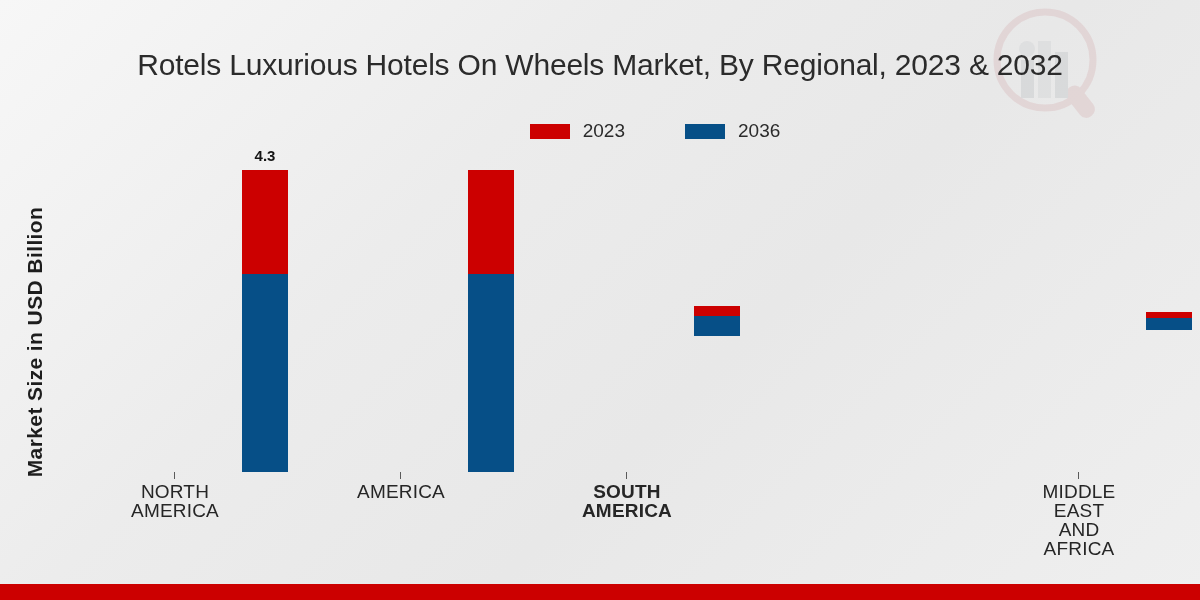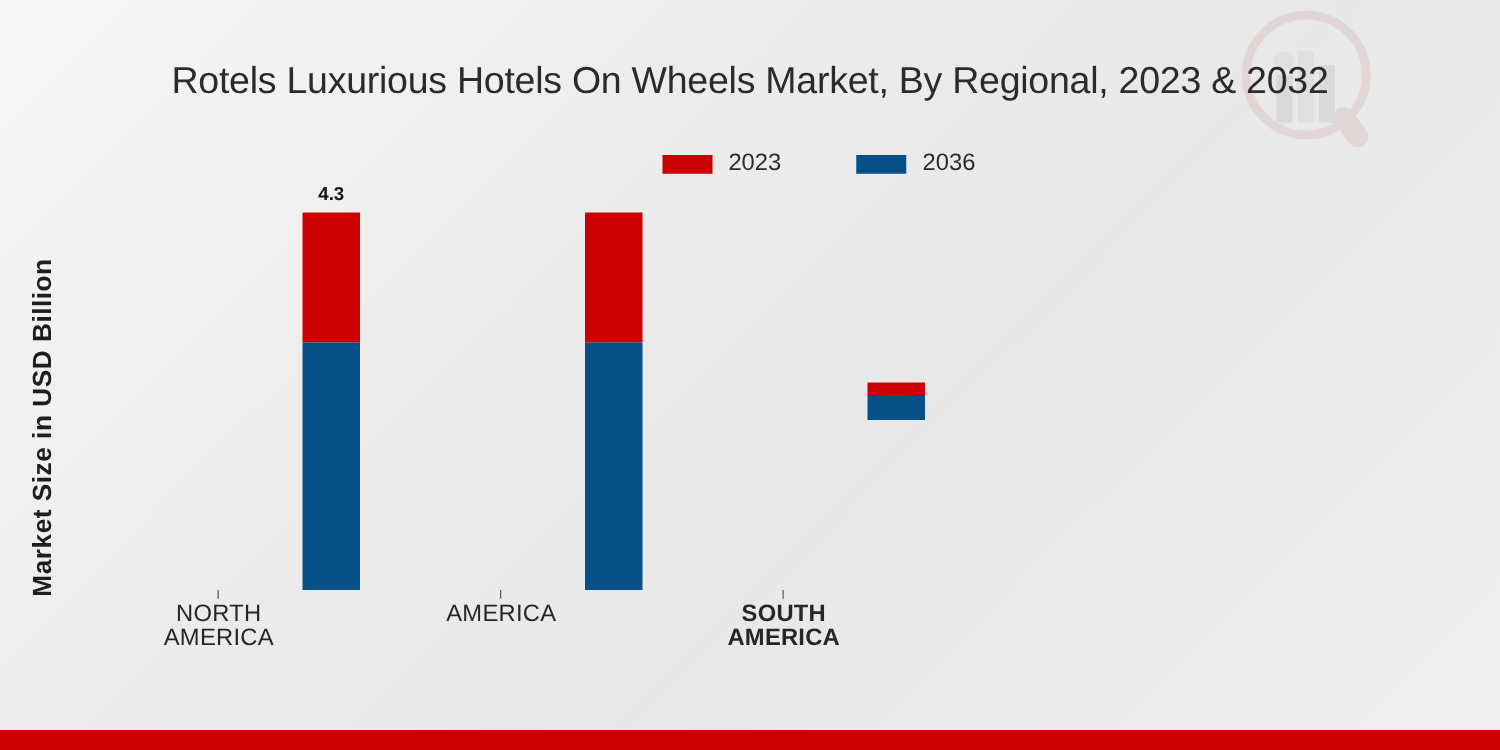--- a/index.html
+++ b/index.html
@@ -189,16 +189,24 @@
     <div class="bar-group" style="left:452px;width:226px;font-weight:bold;">
       <div class="bars">
         <div class="bar bar-2023" style="height: 10.7636px;"></div>
         <div class="bar bar-2032" style="height: 20.1818px;"></div>
       </div>
       <div class="tick"></div>
       <div class="cat-label">SOUTH<br>AMERICA</div>
     </div>
 
 
+    <div class="bar-group" style="left:904px;width:226px;">
+      <div class="bars">
+        <div class="bar bar-2023" style="height: 5.92px;"></div>
+        <div class="bar bar-2032" style="height: 12.1091px;"></div>
+      </div>
+      <div class="tick"></div>
+      <div class="cat-label">MIDDLE<br>EAST<br>AND<br>AFRICA</div>
+    </div>
   </div>
 
   <div id="footer-bar"></div>
 </div>
 
 </body></html>

